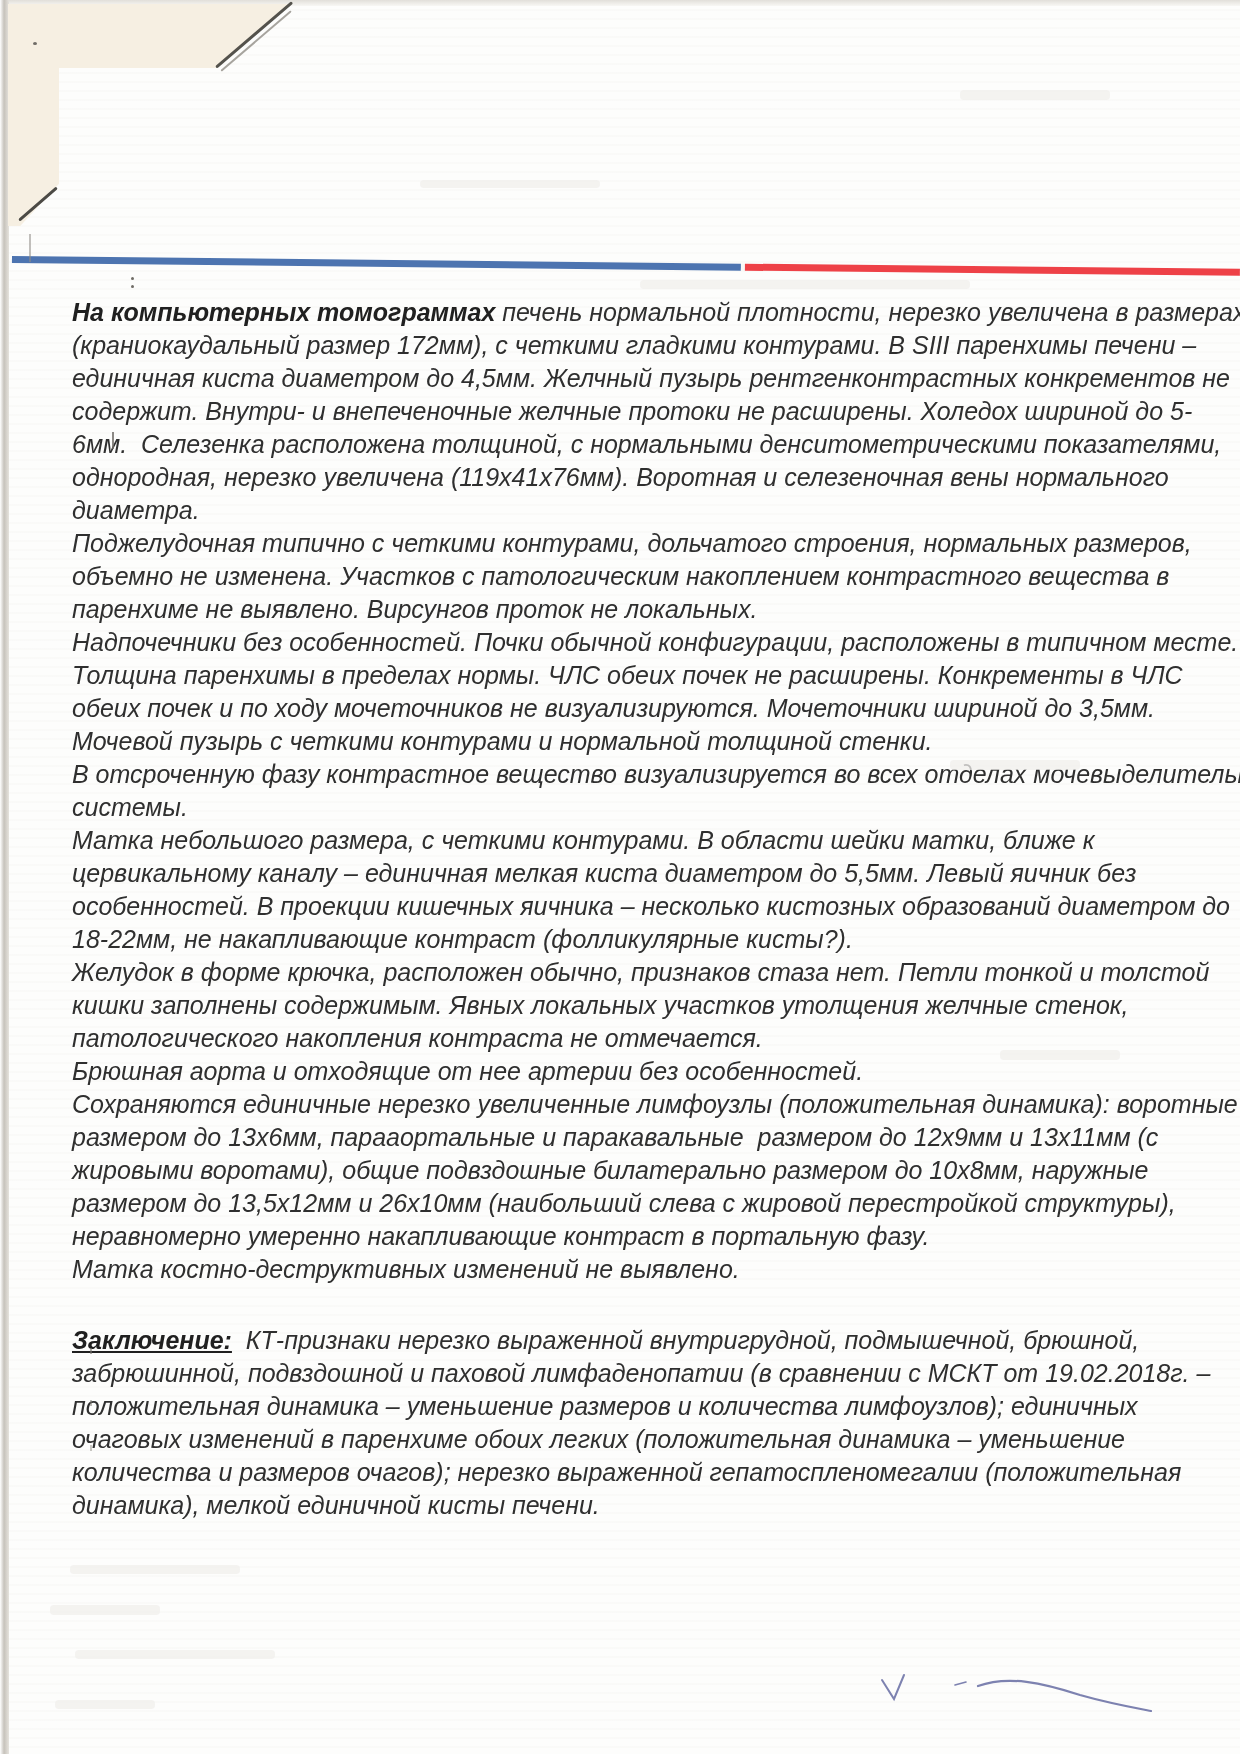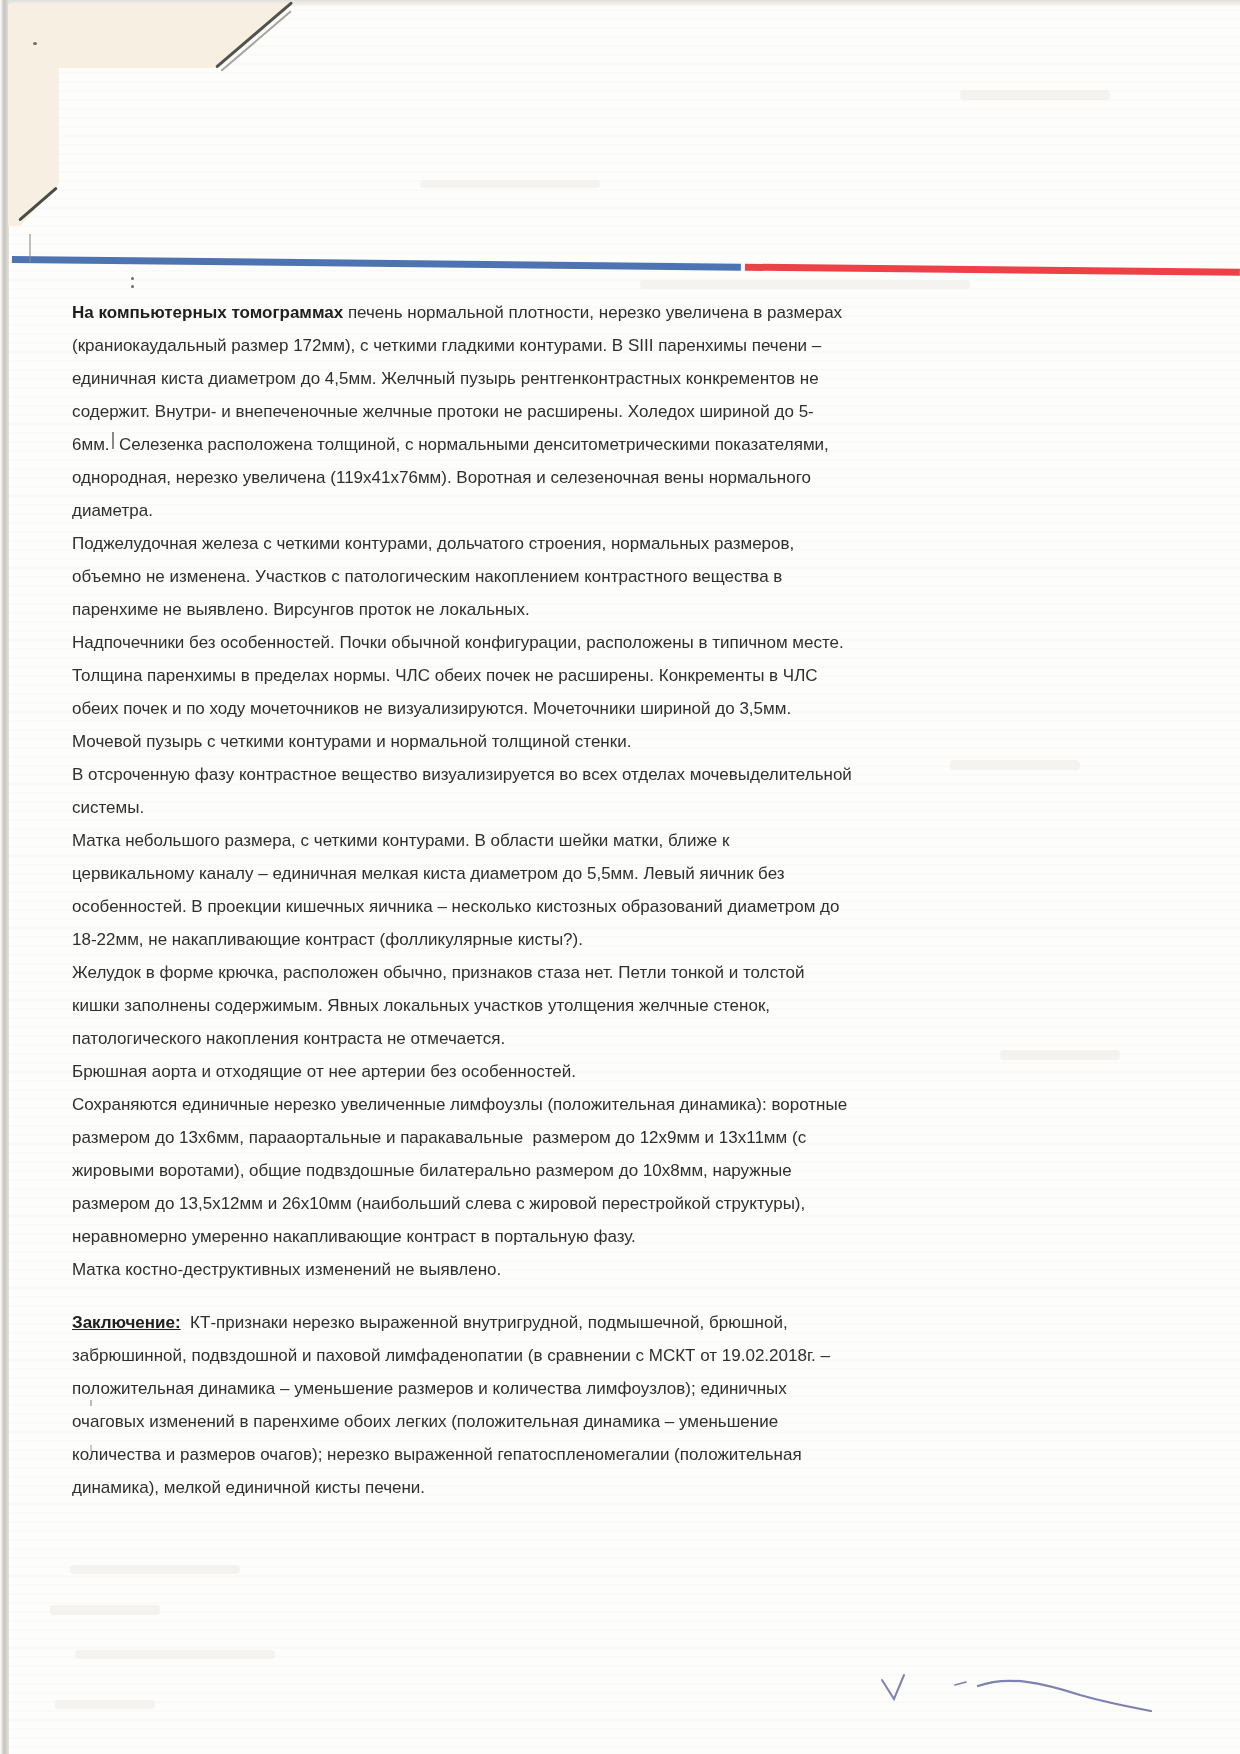--- a/index.html
+++ b/index.html
@@ -20,25 +20,25 @@
   .diag{position:absolute;transform-origin:left center;border-radius:2px;}
   .diag-top{left:216px;top:66px;width:100px;height:2.5px;background:#54524c;transform:rotate(-40.6deg);}
   .diag-top2{left:221px;top:70px;width:92px;height:1.5px;background:#8a867f;opacity:.75;transform:rotate(-40.6deg);}
   .diag-bl{left:19px;top:219px;width:50px;height:2.5px;background:#4c4a45;transform:rotate(-41deg);}
   .divider{position:absolute;left:12px;top:256px;width:1228px;height:7px;display:flex;
     transform:rotate(0.6deg);transform-origin:left top;}
   .divider .seg-blue{width:59.4%;height:100%;background:#4d74b0;}
   .divider .seg-gap{width:4px;height:100%;background:#f8f8f6;}
   .divider .seg-red{flex:1;height:100%;background:#ee4147;}
   .report{position:absolute;left:72px;top:296px;width:1080px;color:#2f2f2f;
-    font-size:17px;line-height:33px;}
+    font-size:25px;line-height:33px;font-style:italic;}
   .line{white-space:pre;height:33px;}
   .b{font-weight:bold;color:#202020;}
   .bu{font-weight:bold;color:#202020;text-decoration:underline;}
-  .space-before{margin-top:20px;}
+  .space-before{margin-top:38px;}
   .artifact{position:absolute;}
   .speck{background:#6f6c66;border-radius:50%;}
   .smudge{background:#f0efec;border-radius:4px;opacity:.75;}
   .sig{position:absolute;left:858px;top:1652px;}
 </style>
 </head>
 <body>
 
 <div class="page">
 
@@ -60,21 +60,21 @@
       <div>
         <div class="line"><span class="b">На компьютерных томограммах</span> печень нормальной плотности, нерезко увеличена в размерах</div>
         <div class="line">(краниокаудальный размер 172мм), с четкими гладкими контурами. В SIII паренхимы печени –</div>
         <div class="line">единичная киста диаметром до 4,5мм. Желчный пузырь рентгенконтрастных конкрементов не</div>
         <div class="line">содержит. Внутри- и внепеченочные желчные протоки не расширены. Холедох шириной до 5-</div>
         <div class="line">6мм.  Селезенка расположена толщиной, с нормальными денситометрическими показателями,</div>
         <div class="line">однородная, нерезко увеличена (119х41х76мм). Воротная и селезеночная вены нормального</div>
         <div class="line">диаметра.</div>
       </div>
       <div>
-        <div class="line">Поджелудочная железа с четкими контурами, дольчатого строения, нормальных размеров,</div>
+        <div class="line">Поджелудочная типично с четкими контурами, дольчатого строения, нормальных размеров,</div>
         <div class="line">объемно не изменена. Участков с патологическим накоплением контрастного вещества в</div>
         <div class="line">паренхиме не выявлено. Вирсунгов проток не локальных.</div>
       </div>
       <div>
         <div class="line">Надпочечники без особенностей. Почки обычной конфигурации, расположены в типичном месте.</div>
         <div class="line">Толщина паренхимы в пределах нормы. ЧЛС обеих почек не расширены. Конкременты в ЧЛС</div>
         <div class="line">обеих почек и по ходу мочеточников не визуализируются. Мочеточники шириной до 3,5мм.</div>
         <div class="line">Мочевой пузырь с четкими контурами и нормальной толщиной стенки.</div>
       </div>
       <div>

